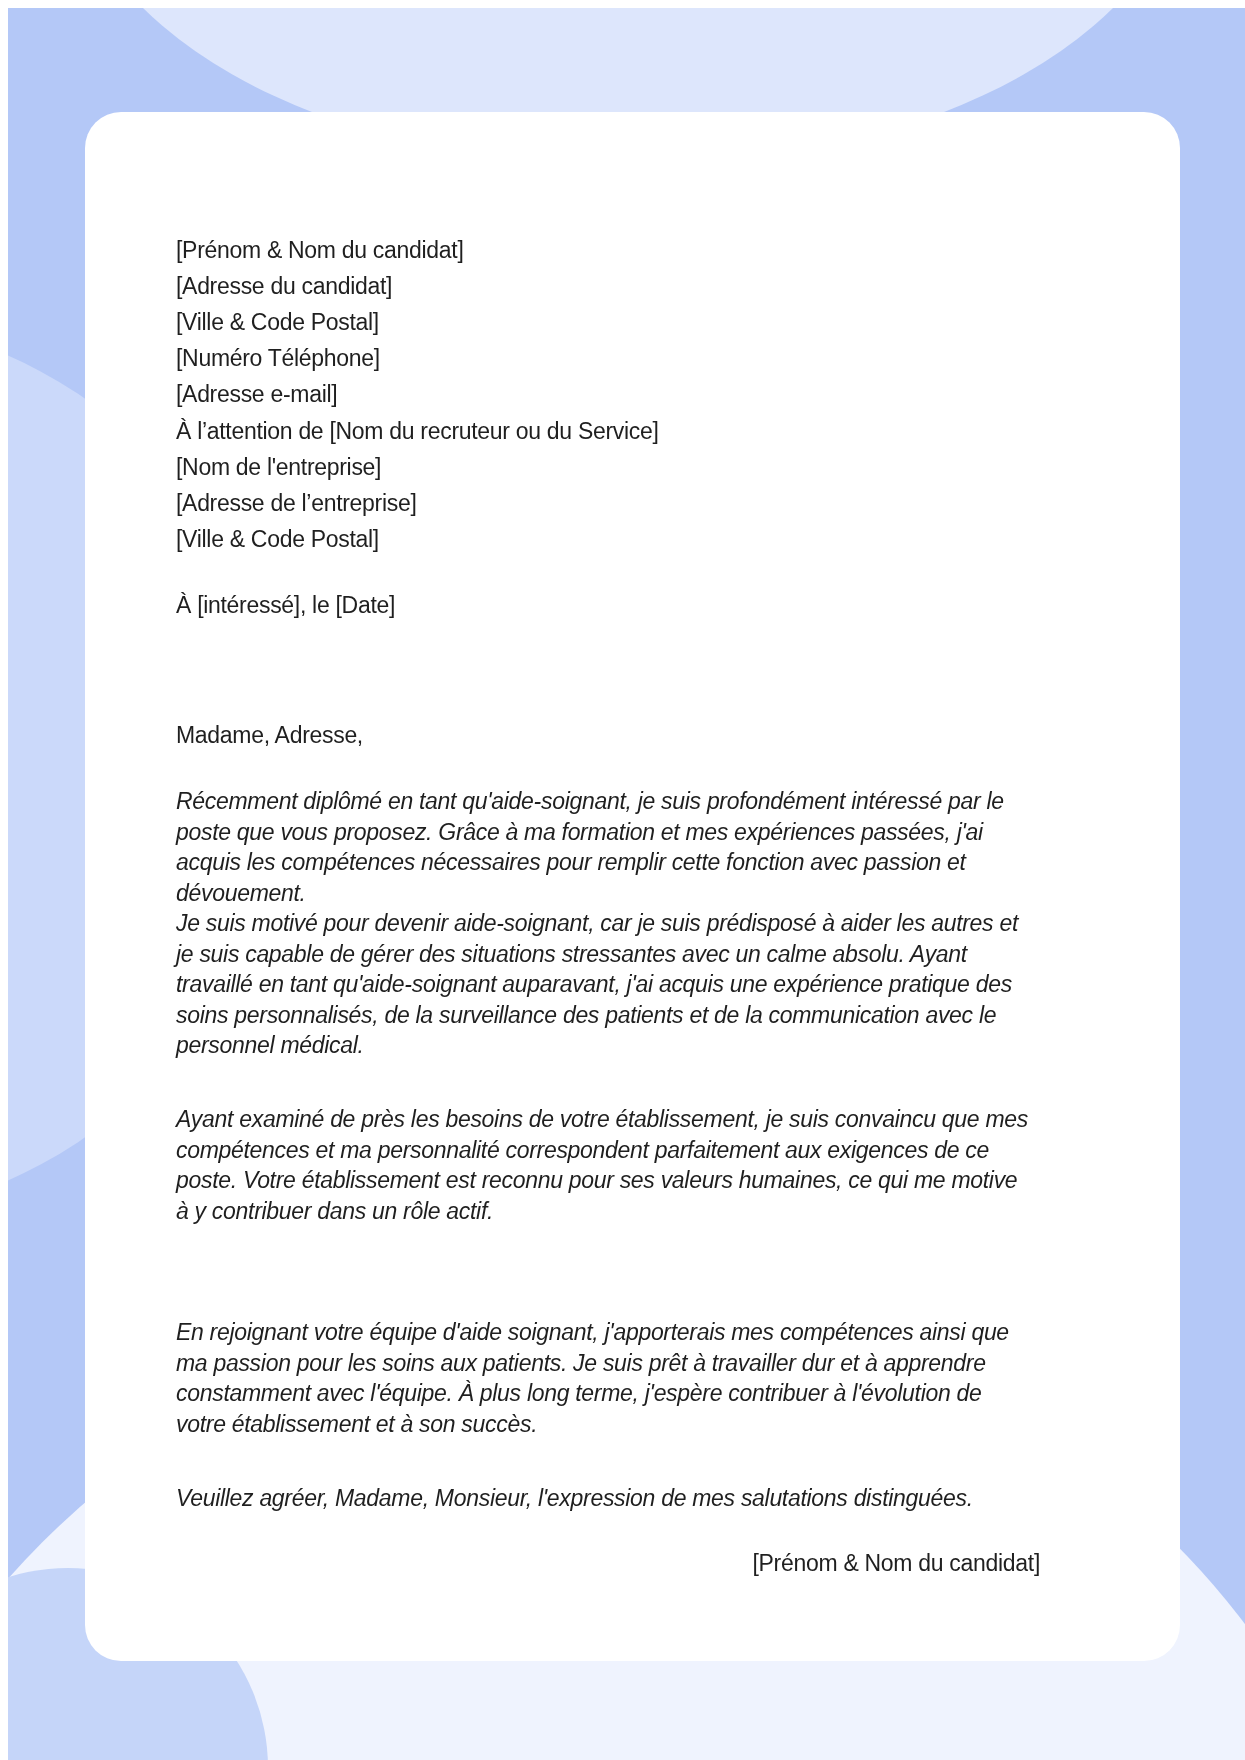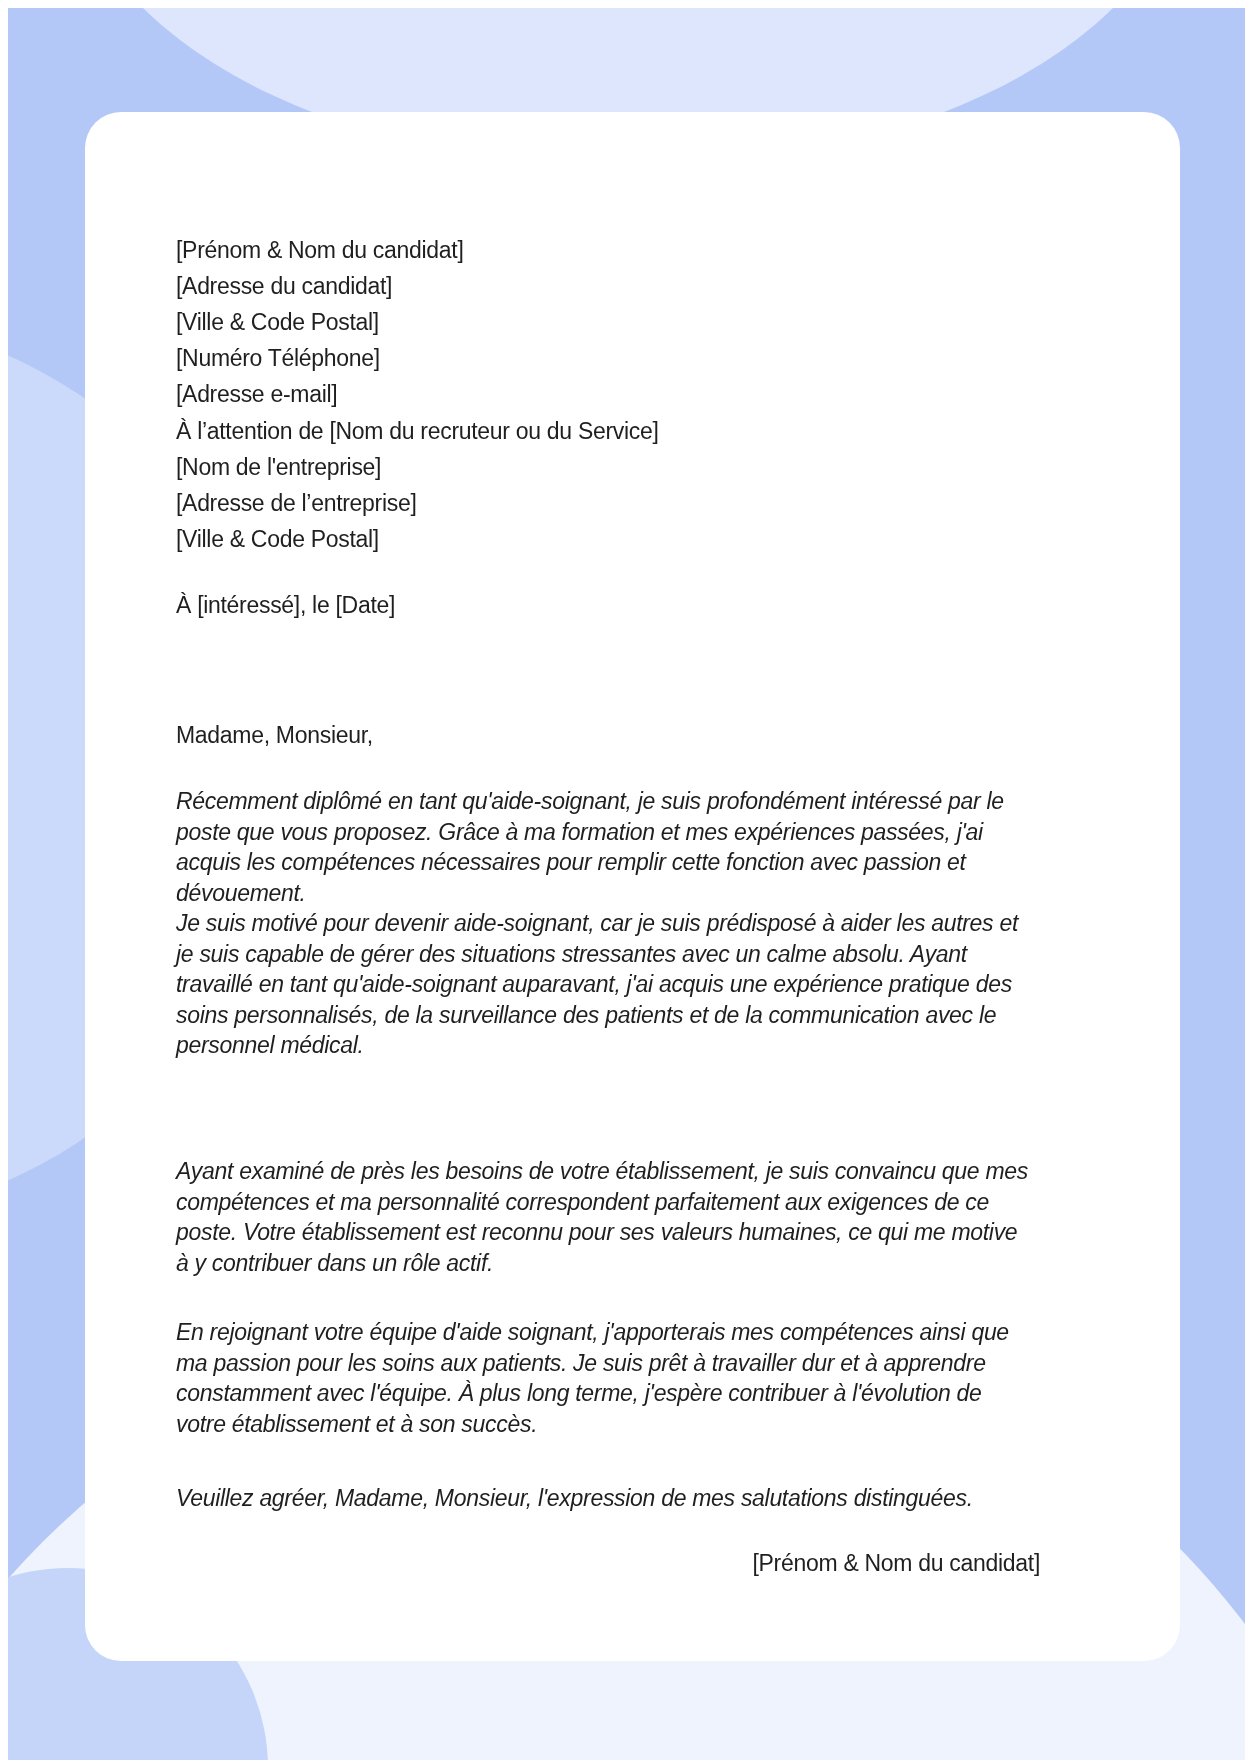--- a/index.html
+++ b/index.html
@@ -41,21 +41,21 @@
     white-space:pre-line;
   }
   .addr{line-height:36px;}
   .sender{top:112px;}
   .recipient{top:293px;left:83px;right:132px;}
   .date{top:470px;}
   .subject{top:534px;font-weight:700;}
   .salutation{top:600px;}
   .body-block{right:100px;font-style:italic;}
   .b1{top:666px;}
-  .b2{top:1036px;}
+  .b2{top:984px;}
   .b3{top:1197px;}
   .b4{top:1288px;}
   .b5{top:1363px;}
   .signature{top:1428px;left:83px;right:132px;text-align:right;}
 </style>
 </head>
 <body>
 
 <div class="bg">
   <div class="shape s-top"></div>
@@ -68,21 +68,21 @@
   <div class="block addr sender">[Prénom &amp; Nom du candidat]
 [Adresse du candidat]
 [Ville &amp; Code Postal]
 [Numéro Téléphone]
 [Adresse e-mail]</div>
   <div class="block addr recipient">À l’attention de [Nom du recruteur ou du Service]
 [Nom de l'entreprise]
 [Adresse de l’entreprise]
 [Ville &amp; Code Postal]</div>
   <div class="block date">À [intéressé], le [Date]</div>
-  <div class="block salutation">Madame, Monsieur,</div>
+  <div class="block salutation">Madame, Adresse,</div>
   <div class="block body-block b1">Récemment diplômé en tant qu'aide-soignant, je suis profondément intéressé par le
 poste que vous proposez. Grâce à ma formation et mes expériences passées, j'ai
 acquis les compétences nécessaires pour remplir cette fonction avec passion et
 dévouement.
 Je suis motivé pour devenir aide-soignant, car je suis prédisposé à aider les autres et
 je suis capable de gérer des situations stressantes avec un calme absolu. Ayant
 travaillé en tant qu'aide-soignant auparavant, j'ai acquis une expérience pratique des
 soins personnalisés, de la surveillance des patients et de la communication avec le
 personnel médical.</div>
   <div class="block body-block b2">Ayant examiné de près les besoins de votre établissement, je suis convaincu que mes

